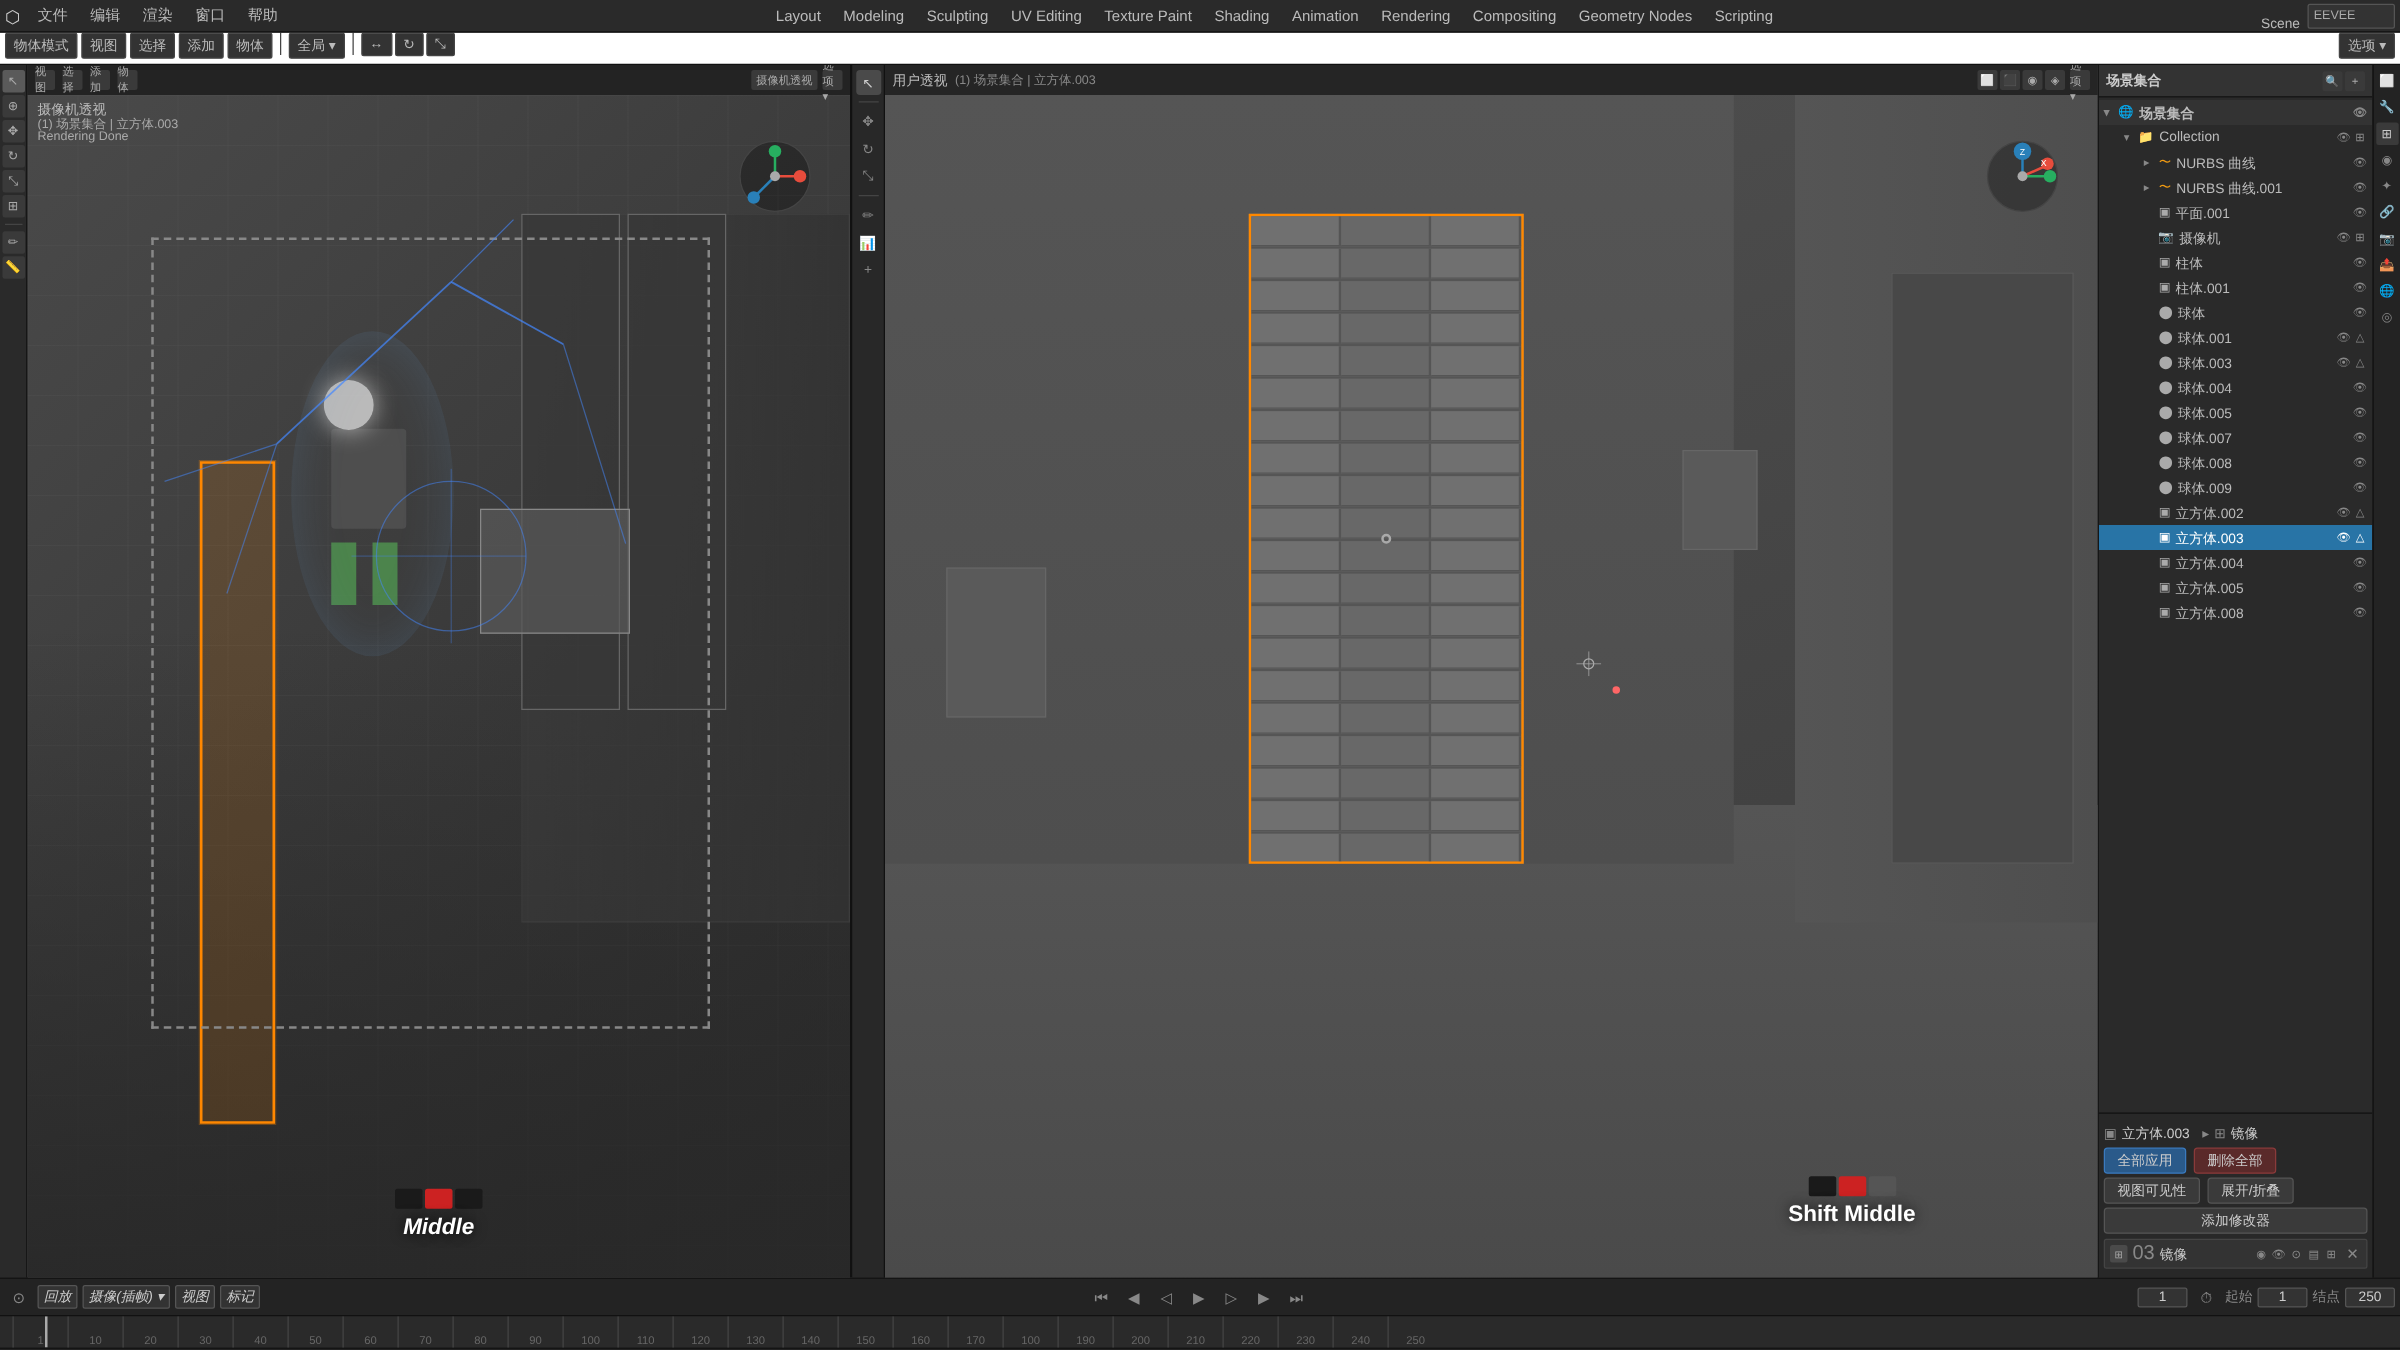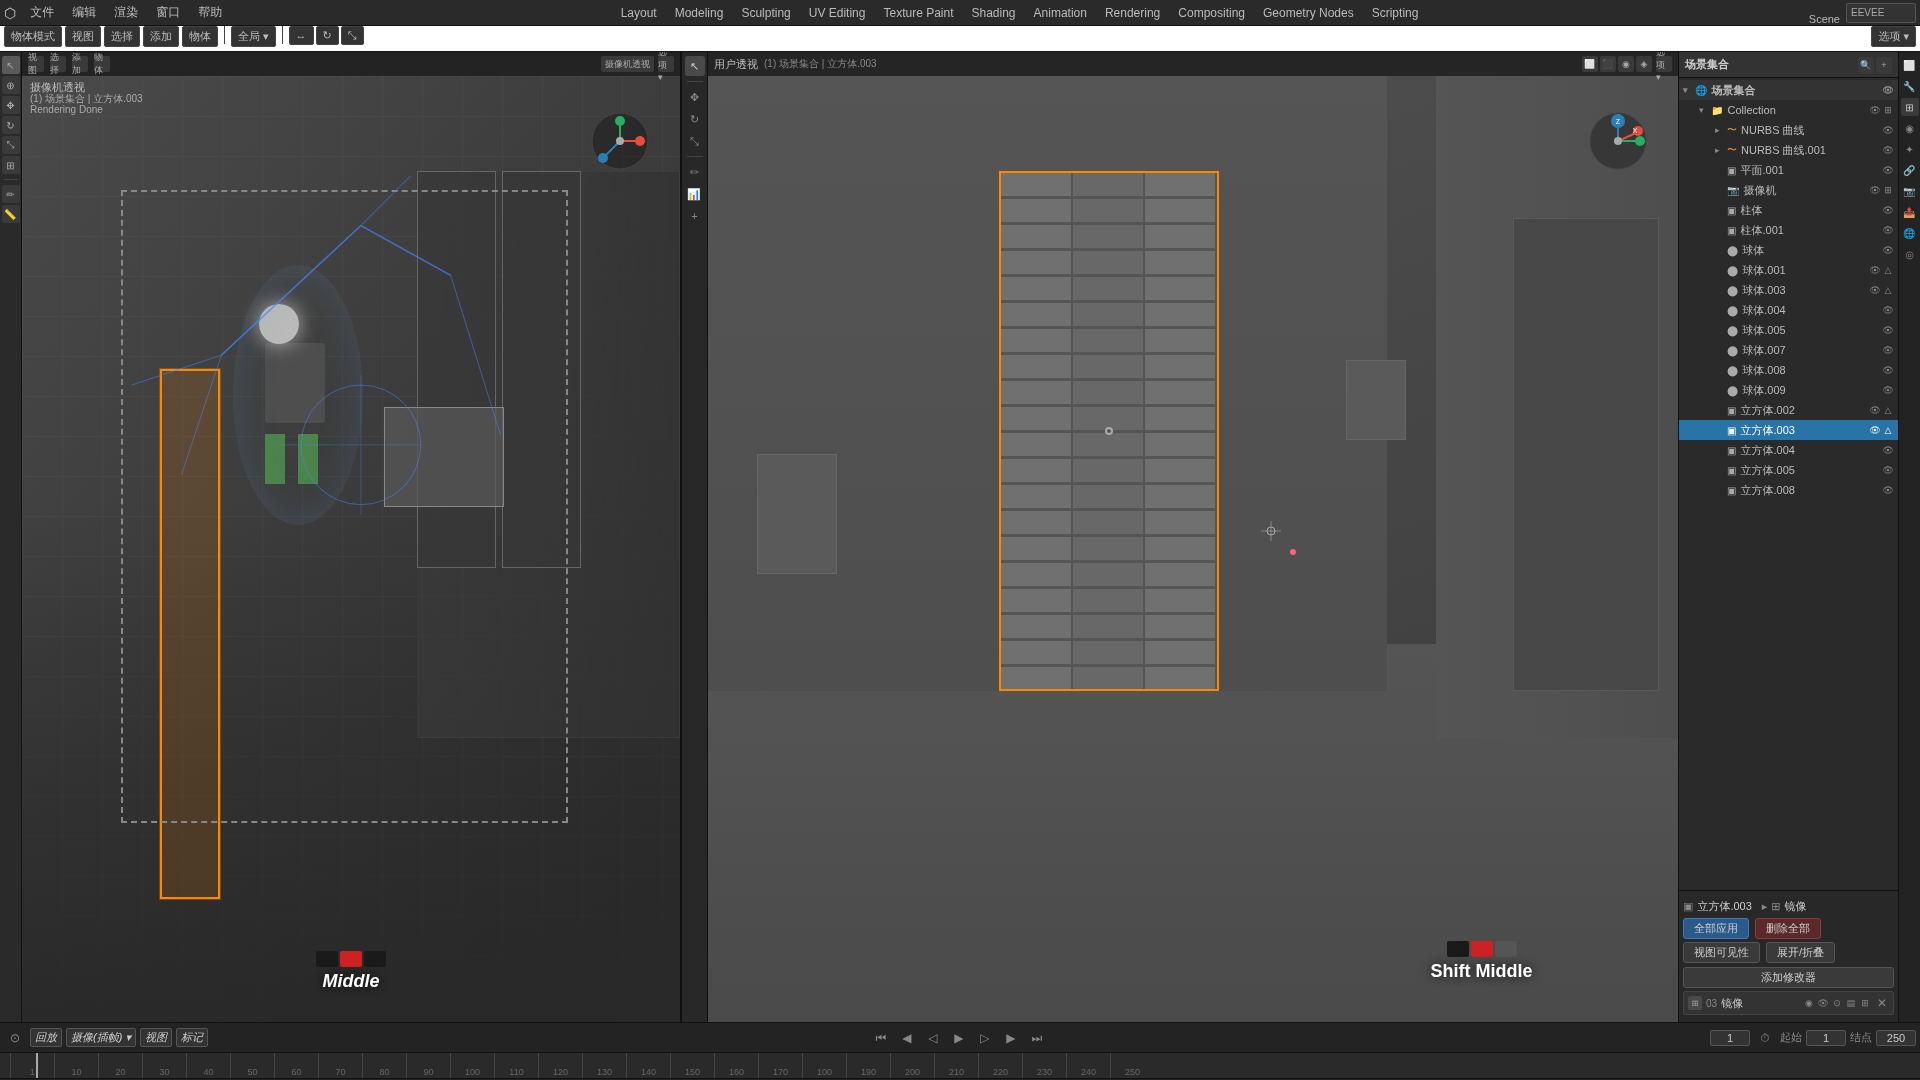--- a/index.html
+++ b/index.html
@@ -1305,27 +1305,27 @@
       <div class="props-row">
         <button class="props-button primary">全部应用</button>
         <button class="props-button delete">删除全部</button>
       </div>
 
       <div class="props-row">
         <button class="props-button">视图可见性</button>
         <button class="props-button">展开/折叠</button>
       </div>
 
-      <div style="height:22px; display:flex; align-items:center; margin-top:3px;">
+      <div style="height:22px; display:flex; align-items:flex-start; margin-top:3px;">
         <button class="props-button" style="width:100%; text-align:center;">添加修改器</button>
       </div>
 
       <div class="modifier-strip">
         <div class="modifier-icon">⊞</div>
-        <span style="font-size:10px; color:#888;">03</span>
+        <span style="font-size:16px; color:#888;">03</span>
         <span class="modifier-label">镜像</span>
         <div style="display:flex; gap:2px; margin-left:auto;">
           <span class="tree-right-icon">◉</span>
           <span class="tree-right-icon">👁</span>
           <span class="tree-right-icon">⊙</span>
           <span class="tree-right-icon">▤</span>
           <span class="tree-right-icon">⊞</span>
         </div>
         <div class="modifier-close">✕</div>
       </div>

